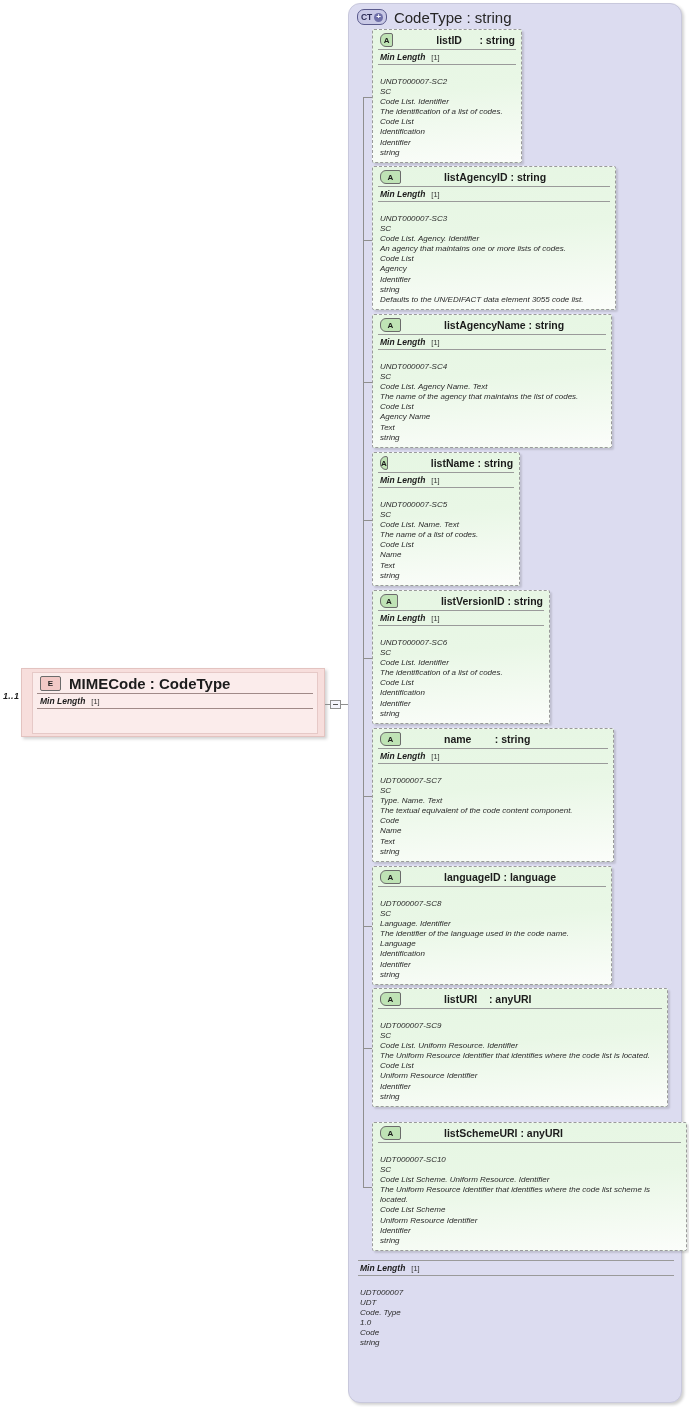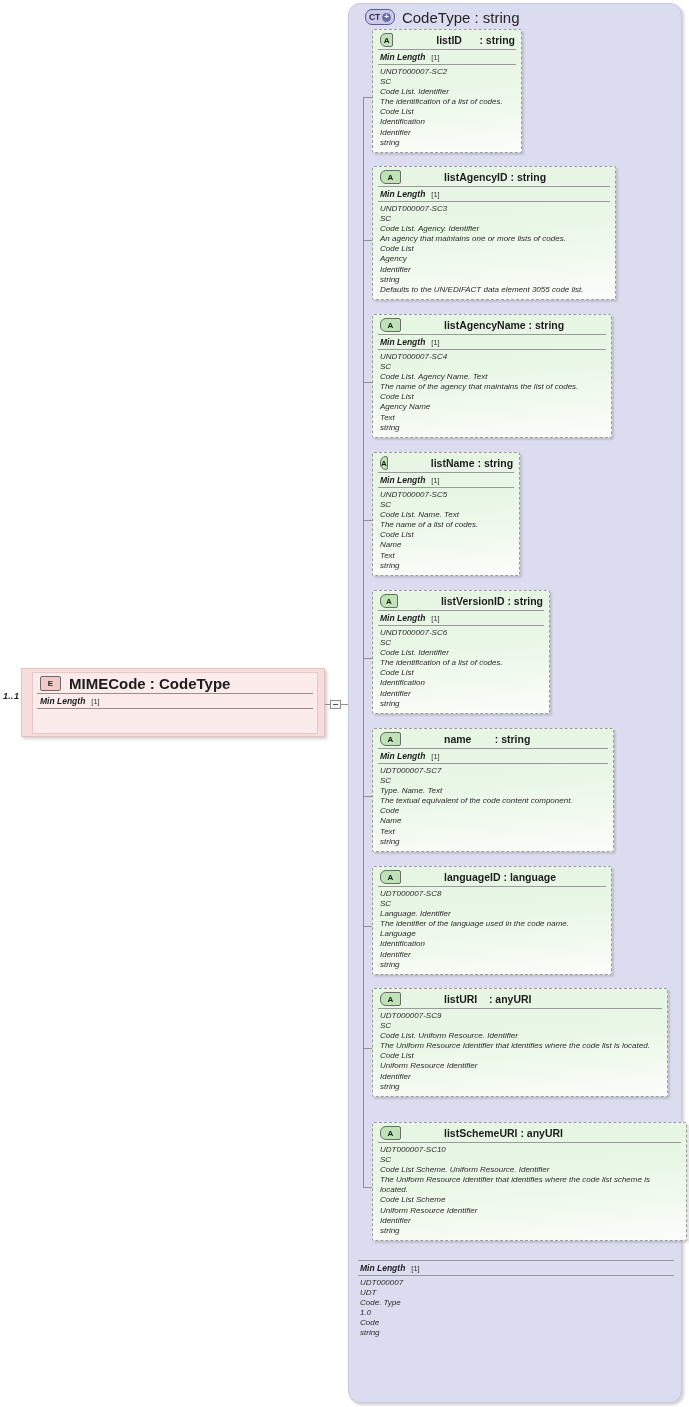--- a/index.html
+++ b/index.html
@@ -13,21 +13,21 @@
   
   #ct-container{
     position:absolute;left:348px;top:3px;width:334px;height:1400px;
     background:#dcdcf0;
     border:1px solid #c8c8dc;
     border-radius:12px;
     box-shadow:2px 2px 3px rgba(0,0,0,.18);
     box-sizing:border-box;
   }
   #ct-header{
-    position:absolute;left:16px;top:4px;
+    position:absolute;left:8px;top:4px;
     display:flex;align-items:center;gap:7px;
     height:18px;
   }
   .ct-badge{
     display:inline-flex;align-items:center;justify-content:center;
     border:1.5px solid #5a5a8c;border-radius:7px;
     background:#c9c9e6;
     height:14px;padding:0 3px 0 3px;
     font-size:8.5px;font-weight:bold;color:#2b2b55;
     letter-spacing:-.2px;font-family:"Liberation Sans",sans-serif;
@@ -71,21 +71,21 @@
   .attr-sep{height:1px;background:#9a9a9a;margin:0 5px;}
   .minlen-row{
     display:flex;align-items:baseline;gap:6px;
     padding:2px 6px 2px 7px;
     font-size:8.5px;font-style:italic;
   }
   .minlen-label{font-weight:bold;color:#1c1c1c;}
   .minlen-val{font-size:7.5px;font-style:normal;color:#333;}
   .attr-body{
     padding:2px 6px 4px 7px;
-    font-size:8px;font-style:italic;color:#2b2b2b;line-height:10.1px;
+    font-size:8px;font-style:italic;color:#2b2b2b;line-height:10.1px;margin-top:10px;
   }
   .attr-body div{white-space:normal;}
 
   
   #ct-footer{
     position:absolute;left:9px;top:1256px;width:316px;
   }
   #ct-footer .minlen-row{padding-left:2px;}
   #ct-footer .attr-sep{margin:0;}
   #ct-footer .attr-body{padding-left:2px;padding-right:0;}

